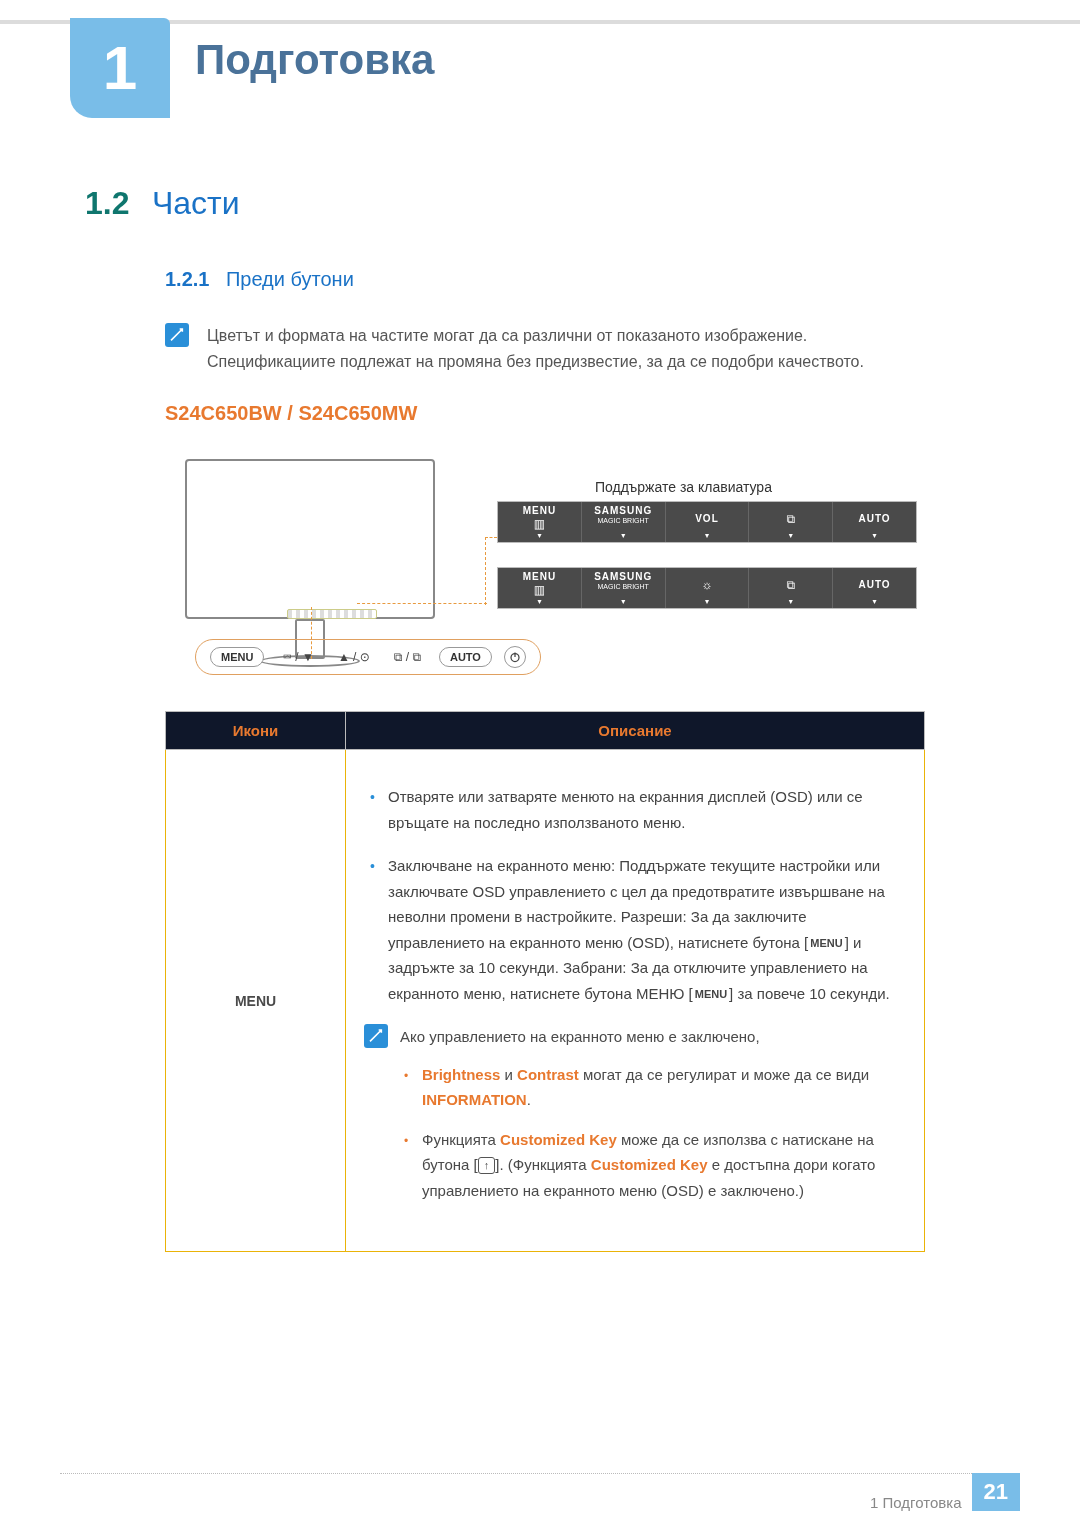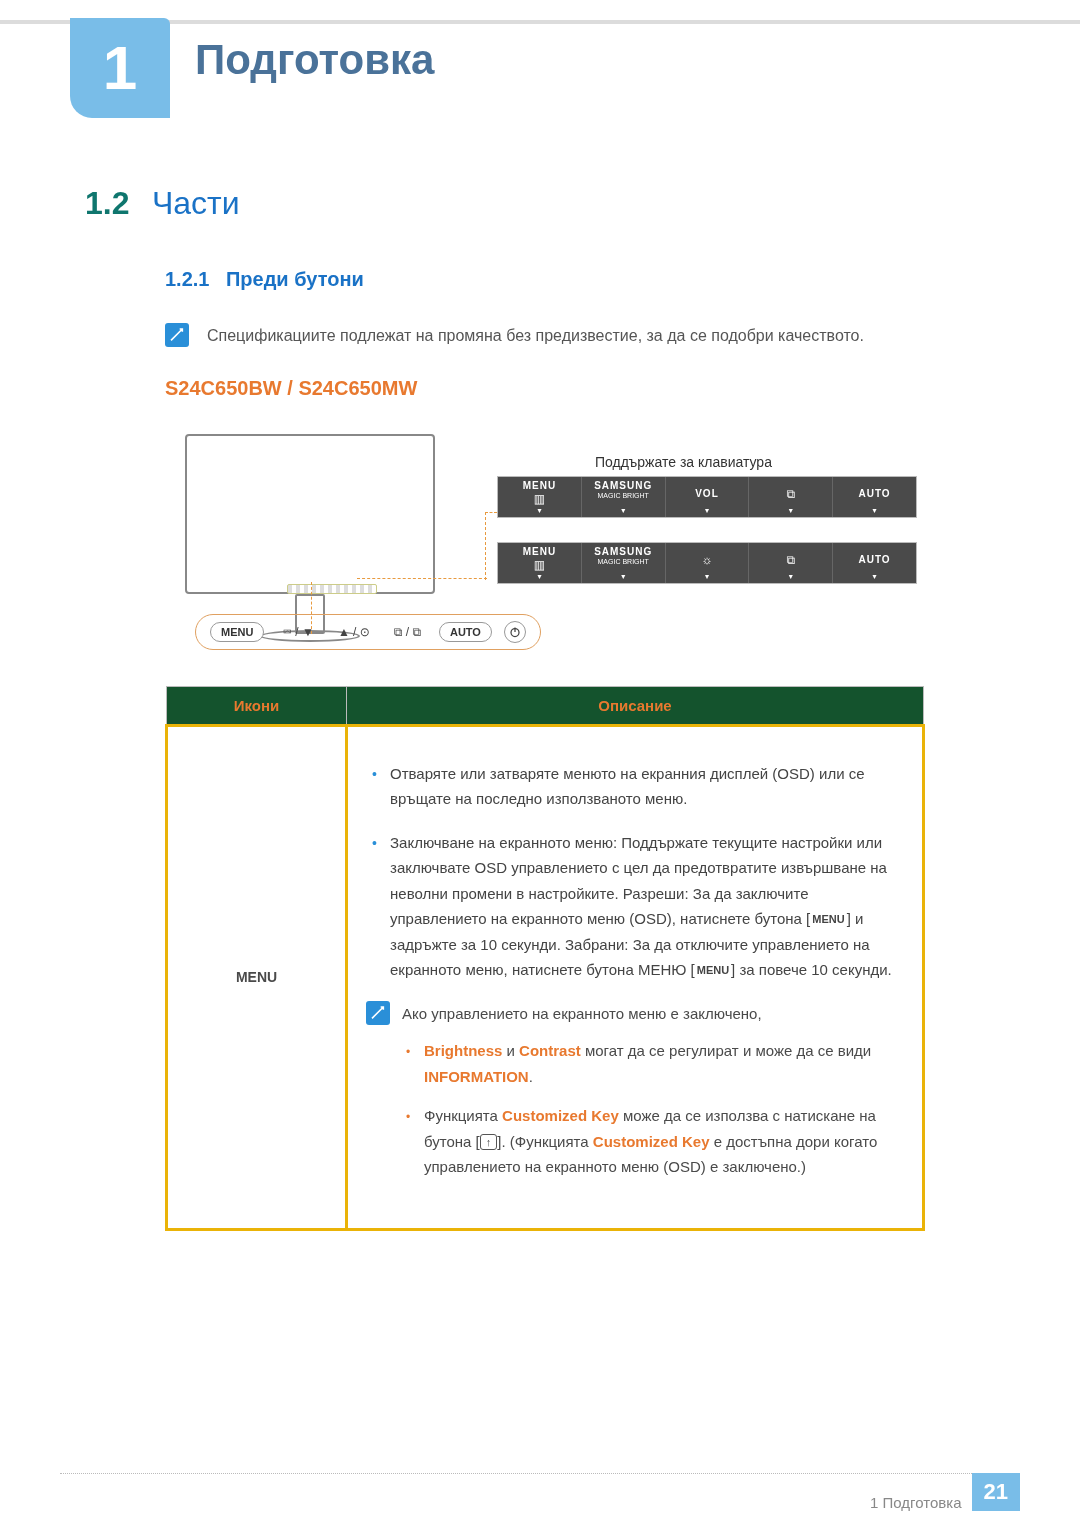--- a/index.html
+++ b/index.html
@@ -65,21 +65,21 @@
   }
   .subsec-num {
     color: #1a72c6;
     font-size: 20px;
     font-weight: bold;
     margin-right: 12px;
   }
   .subsec-title {
     color: #1a72c6;
     font-size: 20px;
-    font-weight: bold;
+    font-weight: normal;
   }
   .note-block {
     margin-top: 32px;
     margin-left: 80px;
     display: flex;
     gap: 18px;
   }
   .note-icon {
     width: 24px; height: 24px;
     background: #2a8fd8;
@@ -229,29 +229,29 @@
     background:#fff;
   }
   .icons-table {
     margin-top: 22px;
     margin-left: 80px;
     width: 760px;
     border-collapse: collapse;
     font-size: 15px;
   }
   .icons-table th {
-    background: #14532d;
+    background: #0f172a;
     color: #e8792f;
     font-weight: bold;
     padding: 10px 8px;
     border: 1px solid #bbb;
     text-align: center;
   }
   .icons-table td {
-    border: 3px solid #eab308;
+    border: 1px solid #eab308;
     padding: 34px 20px;
     vertical-align: middle;
   }
   .icons-table td.icon-col {
     width: 180px;
     text-align: center;
     font-weight: bold;
     font-size: 14px;
   }
   .desc-list { list-style: none; }
@@ -357,20 +357,21 @@
     <span class="subsec-title">Преди бутони</span>
   </div>
 
   <div class="note-block">
     <div class="note-icon">
       <svg viewBox="0 0 24 24" fill="none" stroke="#fff" stroke-width="2.4">
         <path d="M3 20 L20 3 M16 3 L20 3 L20 7"></path>
       </svg>
     </div>
     <div class="note-text">
+      <p>Цветът и формата на частите могат да са различни от показаното изображение.</p>
       <p>Спецификациите подлежат на промяна без предизвестие, за да се подобри качеството.</p>
     </div>
   </div>
 
   <div class="model-heading">S24C650BW / S24C650MW</div>
 
   <div class="diagram">
     <div class="monitor">
       <div class="monitor-buttons"></div>
     </div>

